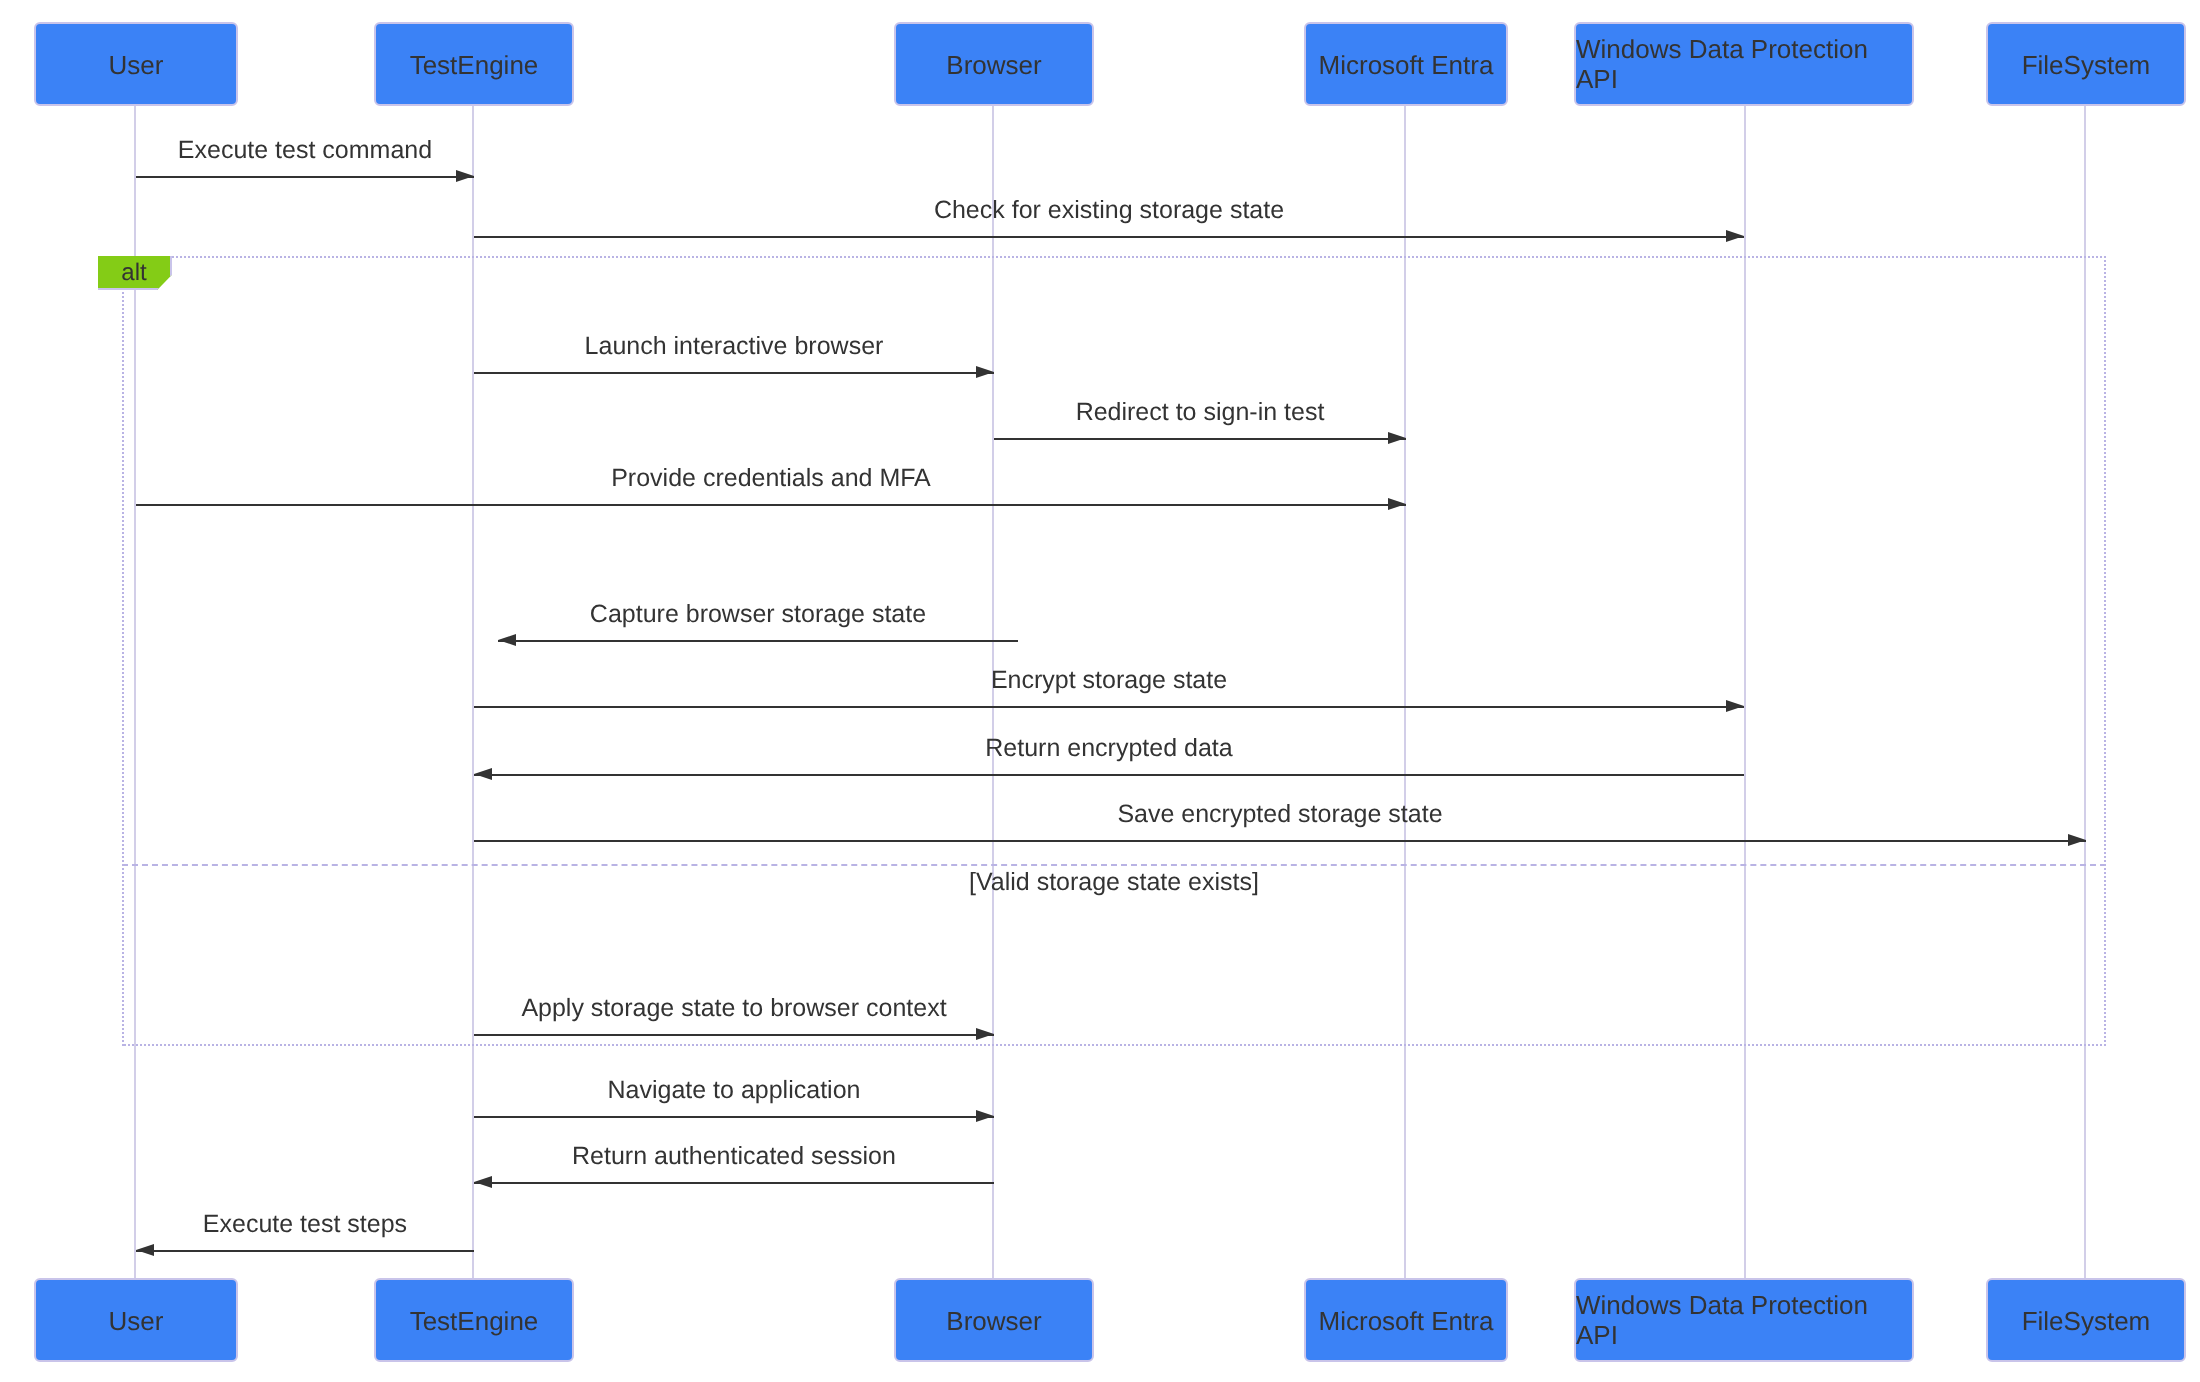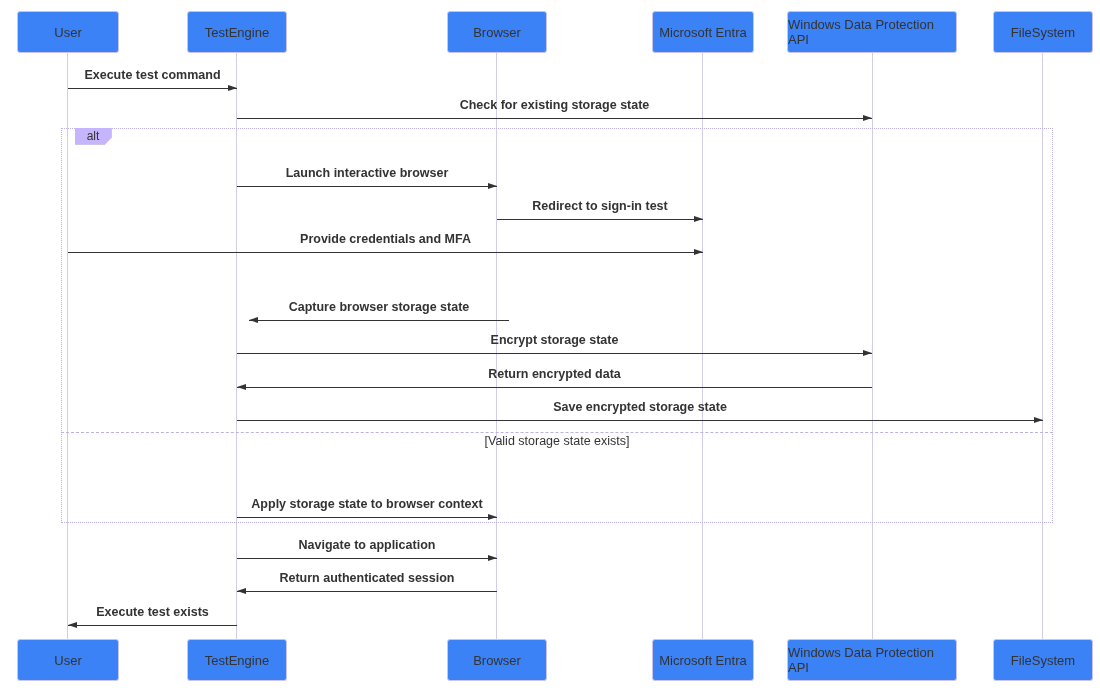--- a/index.html
+++ b/index.html
@@ -9,28 +9,28 @@
   }
   .lifeline{position:absolute;top:53px;height:586px;width:1px;background:#d2cee8;}
   .actor{
     position:absolute;height:42px;background:#3b82f6;border:1px solid #c9c4ea;border-radius:3px;
     display:flex;align-items:center;justify-content:center;font-size:13px;color:#333333;
     box-sizing:border-box;
   }
   .alt-frame{position:absolute;left:61px;top:128px;width:992px;height:395px;border:1px dotted #b9b3e4;box-sizing:border-box;}
   .alt-divider{position:absolute;left:61px;top:432px;width:992px;height:0;border-top:1px dashed #b9b3e4;}
   .alt-label{
-    position:absolute;left:75px;top:128px;width:37px;height:17px;background:#c4b5fd;
+    position:absolute;left:49px;top:128px;width:37px;height:17px;background:#84cc16;
     border-right:1px solid #c9c4ea;border-bottom:1px solid #c9c4ea;
     clip-path:polygon(0 0,100% 0,100% 55%,80% 100%,0 100%);
     font-size:12px;line-height:16px;text-align:center;color:#333333;box-sizing:border-box;
   }
   .alt-cond{position:absolute;left:61px;width:992px;text-align:center;font-size:12.5px;color:#333333;height:15px;}
   .msg{position:absolute;height:32px;}
-  .msg-text{height:17px;line-height:17px;text-align:center;font-size:12.5px;color:#333333;white-space:nowrap;font-weight:bold;}
+  .msg-text{height:17px;line-height:17px;text-align:center;font-size:12.5px;color:#333333;white-space:nowrap;}
   .msg-line{position:absolute;left:0;right:0;top:21px;height:0;border-top:1px solid #333333;}
   .msg-line.dir-right::after{
     content:"";position:absolute;right:0;top:-4px;width:0;height:0;
     border-left:9px solid #333333;border-top:3.5px solid transparent;border-bottom:3.5px solid transparent;
   }
   .msg-line.dir-left::after{
     content:"";position:absolute;left:0;top:-4px;width:0;height:0;
     border-right:9px solid #333333;border-top:3.5px solid transparent;border-bottom:3.5px solid transparent;
   }
 </style>
@@ -121,17 +121,17 @@
     <div class="msg-text">Navigate to application</div>
     <div class="msg-line dir-right"></div>
   </div>
 
   <div class="msg" style="left:237px;width:260px;top:570px">
     <div class="msg-text">Return authenticated session</div>
     <div class="msg-line dir-left"></div>
   </div>
 
   <div class="msg" style="left:68px;width:169px;top:604px">
-    <div class="msg-text">Execute test exists</div>
+    <div class="msg-text">Execute test steps</div>
     <div class="msg-line dir-left"></div>
   </div>
 
 </div>
 
 </body></html>

